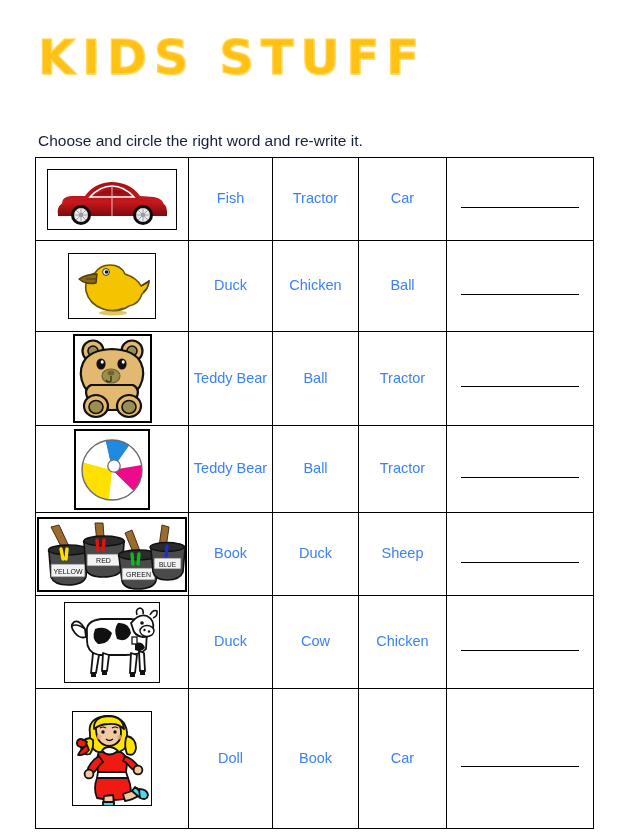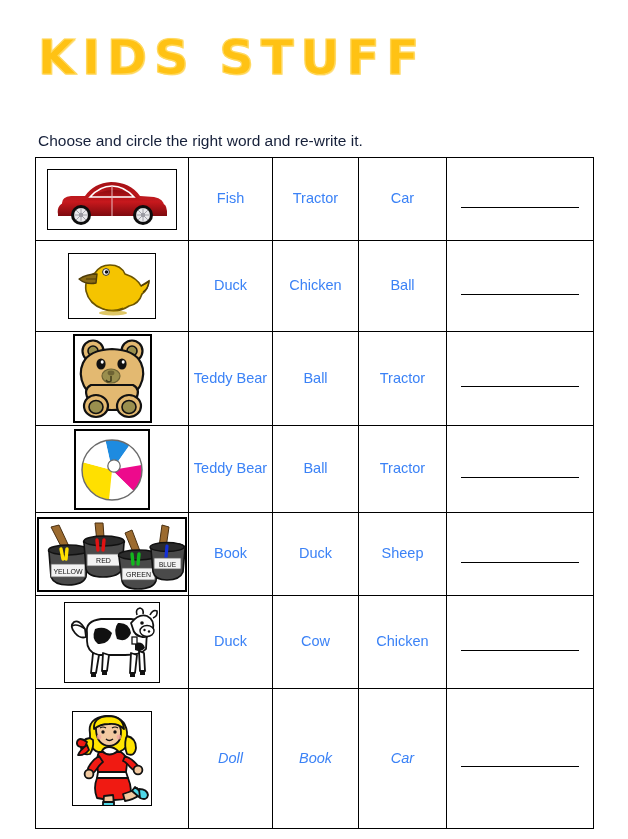--- a/index.html
+++ b/index.html
@@ -98,21 +98,21 @@
   }
   .pic-frame.thick { border: 2px solid #000; }
 
   
   .r1 { height: 83px; }
   .r2 { height: 91px; }
   .r3 { height: 94px; }
   .r4 { height: 87px; }
   .r5 { height: 83px; }
   .r6 { height: 93px; }
-  .r7 { height: 140px; font-style: italic; }
+  .r7 { height: 140px; }
 </style>
 </head>
 <body>
 
 <div class="title">KIDS STUFF</div>
 
 <div class="instruction">Choose and circle the right word and re-write it.</div>
 
 <table class="sheet-table">
   <colgroup>

